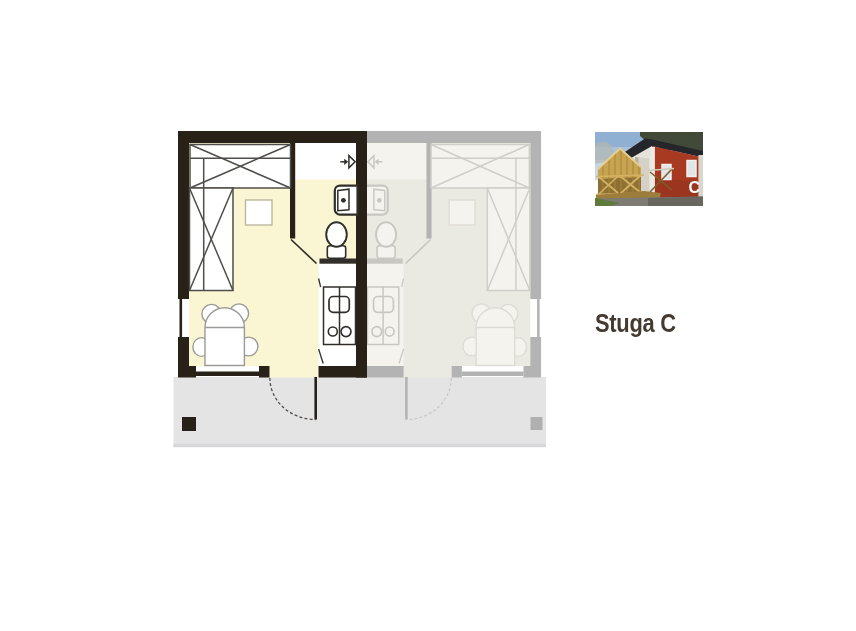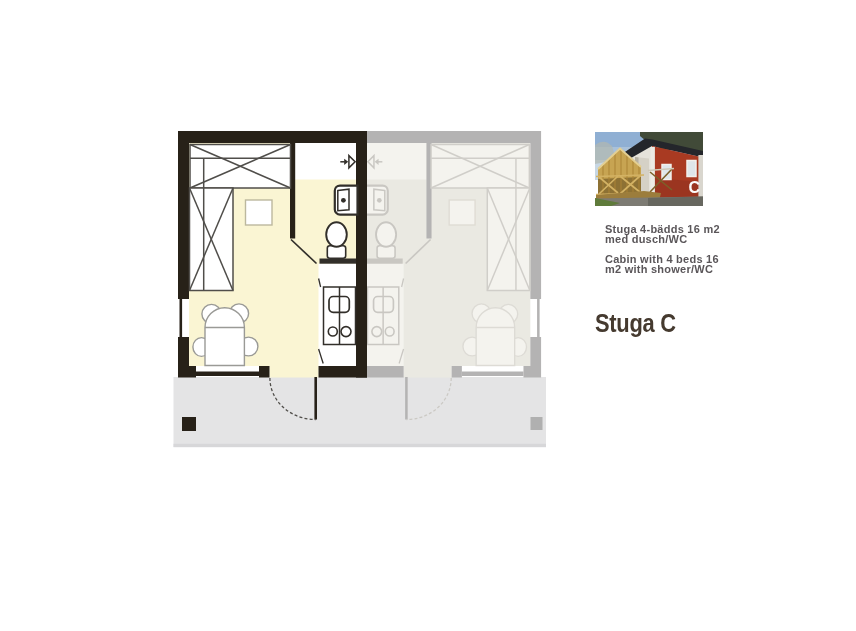--- a/index.html
+++ b/index.html
@@ -189,18 +189,16 @@
       <path d="M596,200 L659,198 L658,202 L596,204.5 Z" fill="#6f5a28"></path>
 
       <path d="M595,198.5 L703,196.5 L703,206 L595,206 Z" fill="#7d7b73"></path>
       <path d="M648,198 L703,196.5 L703,206 L648,206 Z" fill="#67675f"></path>
 
       <path d="M595,198 L620,203 L611,206 L595,206 Z" fill="#5f7b3b"></path>
     </g>
     </g>
   </svg>
 
-  <div class="cap" style="top:223.5px">Stuga 4-bädds 16 m2<br>med dusch/WC</div>
-
-  <div class="cap" style="top:253.5px">Cabin with 4 beds 16<br>m2 with shower/WC</div>
+
 
   <div id="title">Stuga C</div>
 </div>
 
 </body></html>

